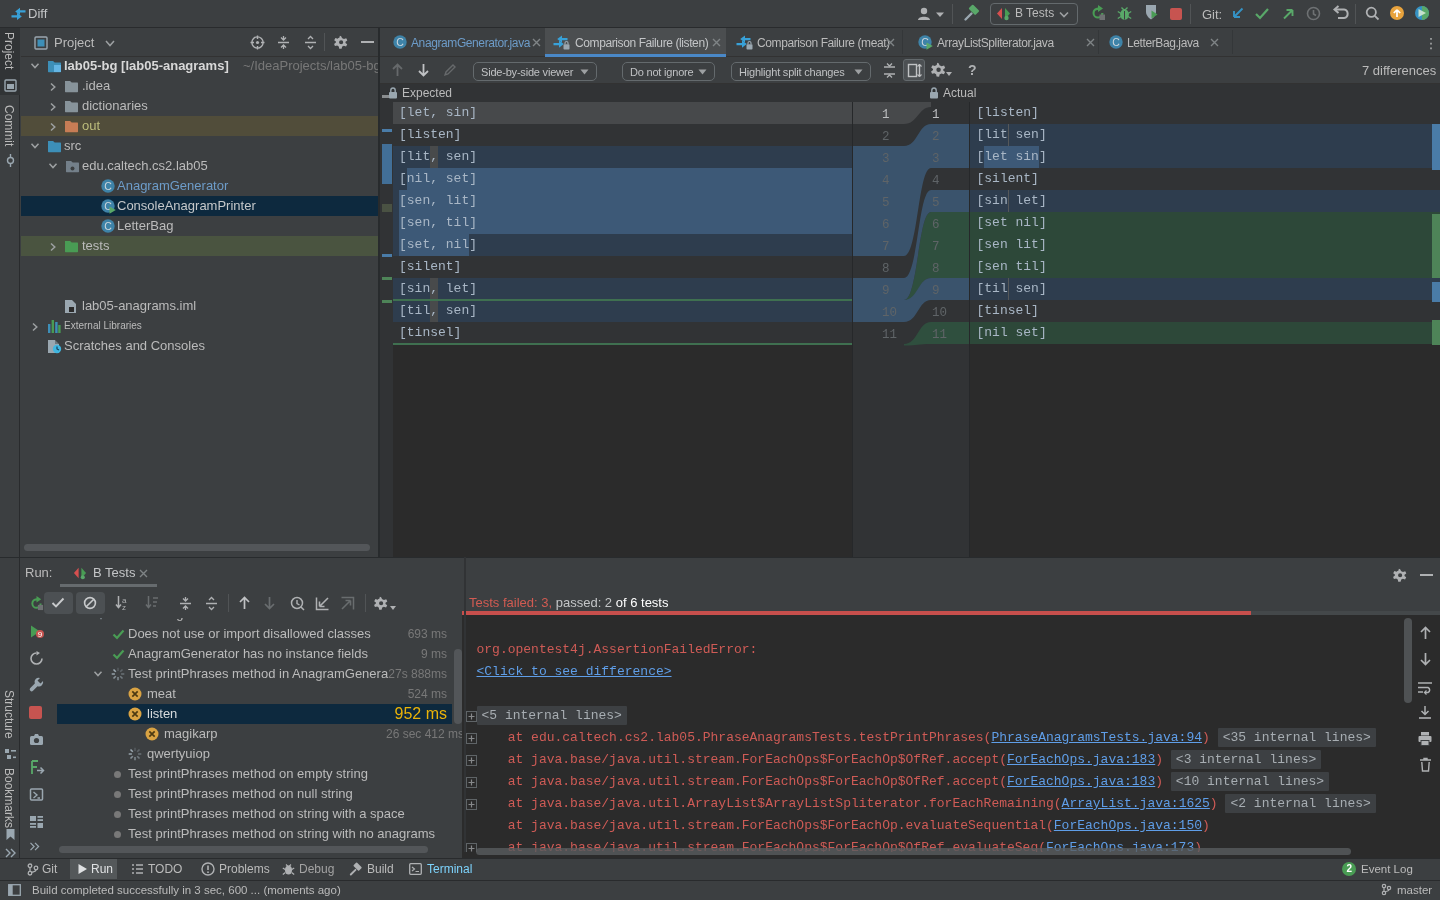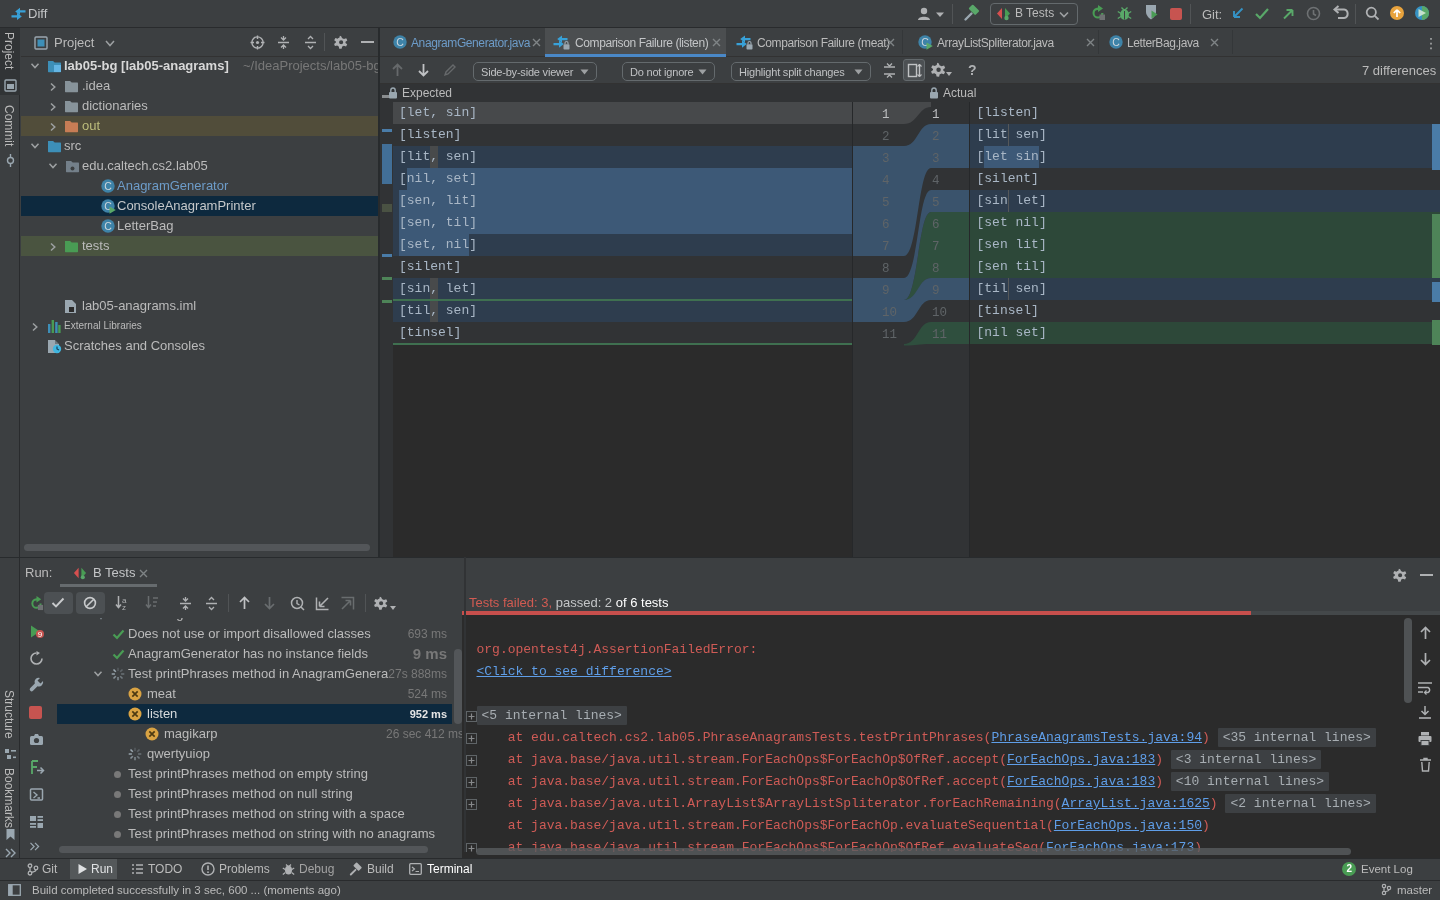--- a/index.html
+++ b/index.html
@@ -625,21 +625,21 @@
         <path d="M1.5 5.5 L5 9 L11.5 1.5" stroke="#499c54" stroke-width="2.2" fill="none"></path>
       </svg>
       <span class="ab" style="left:71px;color:#bbbbbb">Does not use or import disallowed classes</span>
       <span class="ab" style="right:19px;color:#787878;font-size:12px;font-weight:normal">693 ms</span>
     </div>
     <div class="ab" style="left:0;top:26px;width:409px;height:20px;line-height:20px;white-space:nowrap">
       <svg style="left:55px;top:5px" width="13" height="11" viewBox="0 0 13 11">
         <path d="M1.5 5.5 L5 9 L11.5 1.5" stroke="#499c54" stroke-width="2.2" fill="none"></path>
       </svg>
       <span class="ab" style="left:71px;color:#bbbbbb">AnagramGenerator has no instance fields</span>
-      <span class="ab" style="right:19px;color:#787878;font-size:15px;font-weight:bold">9 ms</span>
+      <span class="ab" style="right:19px;color:#787878;font-size:12px;font-weight:normal">9 ms</span>
     </div>
     <div class="ab" style="left:0;top:46px;width:409px;height:20px;line-height:20px;white-space:nowrap">
       <svg style="left:36px;top:7px" width="10" height="7" viewBox="0 0 10 7">
         <path d="M1.5 0.8 L5 4.6 L8.5 0.8" stroke="#9da0a2" stroke-width="1.5" fill="none"></path>
       </svg>
       <svg style="left:54px;top:3px" width="14" height="14" viewBox="0 0 14 14">
         <line x1="7.0" y1="3.9" x2="7.0" y2="0.7" stroke="#9aa7b0" stroke-width="1.6" opacity="0.25"></line>
         <line x1="9.2" y1="4.8" x2="11.5" y2="2.5" stroke="#9aa7b0" stroke-width="1.6" opacity="0.36"></line>
         <line x1="10.1" y1="7.0" x2="13.3" y2="7.0" stroke="#9aa7b0" stroke-width="1.6" opacity="0.46"></line>
         <line x1="9.2" y1="9.2" x2="11.5" y2="11.5" stroke="#9aa7b0" stroke-width="1.6" opacity="0.57"></line>
@@ -658,21 +658,21 @@
       </svg>
       <span class="ab" style="left:90px;color:#bbbbbb">meat</span>
       <span class="ab" style="right:19px;color:#787878;font-size:12px;font-weight:normal">524 ms</span>
     </div>
     <div class="ab" style="left:0;top:86px;width:409px;height:20px;line-height:20px;white-space:nowrap">
       <svg style="left:71px;top:3px" width="14" height="14" viewBox="0 0 14 14">
         <circle cx="7" cy="7" r="6.5" fill="#d9a343"></circle>
         <path d="M4.3 4.3 L9.7 9.7 M9.7 4.3 L4.3 9.7" stroke="#4c3a12" stroke-width="1.7"></path>
       </svg>
       <span class="ab" style="left:90px;color:#d8dcde">listen</span>
-      <span class="ab" style="right:19px;color:#e5e5e5;font-size:11px;font-weight:bold">952 ms</span>
+      <span class="ab" style="right:19px;color:#eab308;font-size:16px;font-weight:normal">952 ms</span>
     </div>
     <div class="ab" style="left:17px;top:106px;width:409px;height:20px;line-height:20px;white-space:nowrap">
       <svg style="left:71px;top:3px" width="14" height="14" viewBox="0 0 14 14">
         <circle cx="7" cy="7" r="6.5" fill="#d9a343"></circle>
         <path d="M4.3 4.3 L9.7 9.7 M9.7 4.3 L4.3 9.7" stroke="#4c3a12" stroke-width="1.7"></path>
       </svg>
       <span class="ab" style="left:90px;color:#bbbbbb">magikarp</span>
       <span class="ab" style="right:19px;color:#787878;font-size:12px;font-weight:normal">26 sec 412 ms</span>
     </div>
     <div class="ab" style="left:0;top:126px;width:409px;height:20px;line-height:20px;white-space:nowrap">
@@ -805,21 +805,21 @@
 <div class="ab" style="left:299px;top:862px;font-size:12px;color:#a3a3a3">Debug</div>
 <svg style="left:349px;top:862px" width="14" height="14" viewBox="0 0 14 14">
     <path d="M1.8 12.5 L6.5 7.8" stroke="#afb1b3" stroke-width="1.9" stroke-linecap="round"></path>
     <rect x="4.8" y="2.2" width="7.6" height="4.8" rx="0.8" fill="#afb1b3" transform="rotate(45 8.6 4.6)"></rect>
   </svg>
 <div class="ab" style="left:367px;top:862px;font-size:12px;color:#bbbbbb">Build</div>
 <svg style="left:409px;top:863px" width="13" height="12" viewBox="0 0 13 12">
     <rect x="0.7" y="0.7" width="11.6" height="10.6" rx="1" fill="none" stroke="#afb1b3" stroke-width="1.3"></rect>
     <path d="M3 4 L5.5 6 L3 8 M6.5 8.5 L10 8.5" stroke="#afb1b3" stroke-width="1.2" fill="none"></path>
   </svg>
-<div class="ab" style="left:427px;top:862px;font-size:12px;color:#ffffff">Terminal</div>
+<div class="ab" style="left:427px;top:862px;font-size:12px;color:#7dd3fc">Terminal</div>
 <div class="ab" style="left:1342px;top:862px;width:14px;height:14px;border-radius:50%;background:#499c54"></div>
 <div class="ab" style="left:1346.5px;top:863px;font-size:10px;color:#fff;font-weight:bold">2</div>
 <div class="ab" style="left:1361px;top:863px;font-size:11.5px;color:#bbbbbb">Event Log</div>
 
 <div class="ab" style="left:0;top:880px;width:1440px;height:20px;background:#3c3f41;border-top:1px solid #292b2d"></div>
 <svg style="left:8px;top:884px" width="13" height="12" viewBox="0 0 13 12">
     <rect x="0.7" y="0.7" width="11.6" height="10.6" fill="none" stroke="#9aa7b0" stroke-width="1.3"></rect>
     <rect x="0.7" y="0.7" width="4" height="10.6" fill="#9aa7b0"></rect>
   </svg>
 <div class="ab" style="left:32px;top:884px;font-size:11.5px;color:#bbbbbb">Build completed successfully in 3 sec, 600 ... (moments ago)</div>

